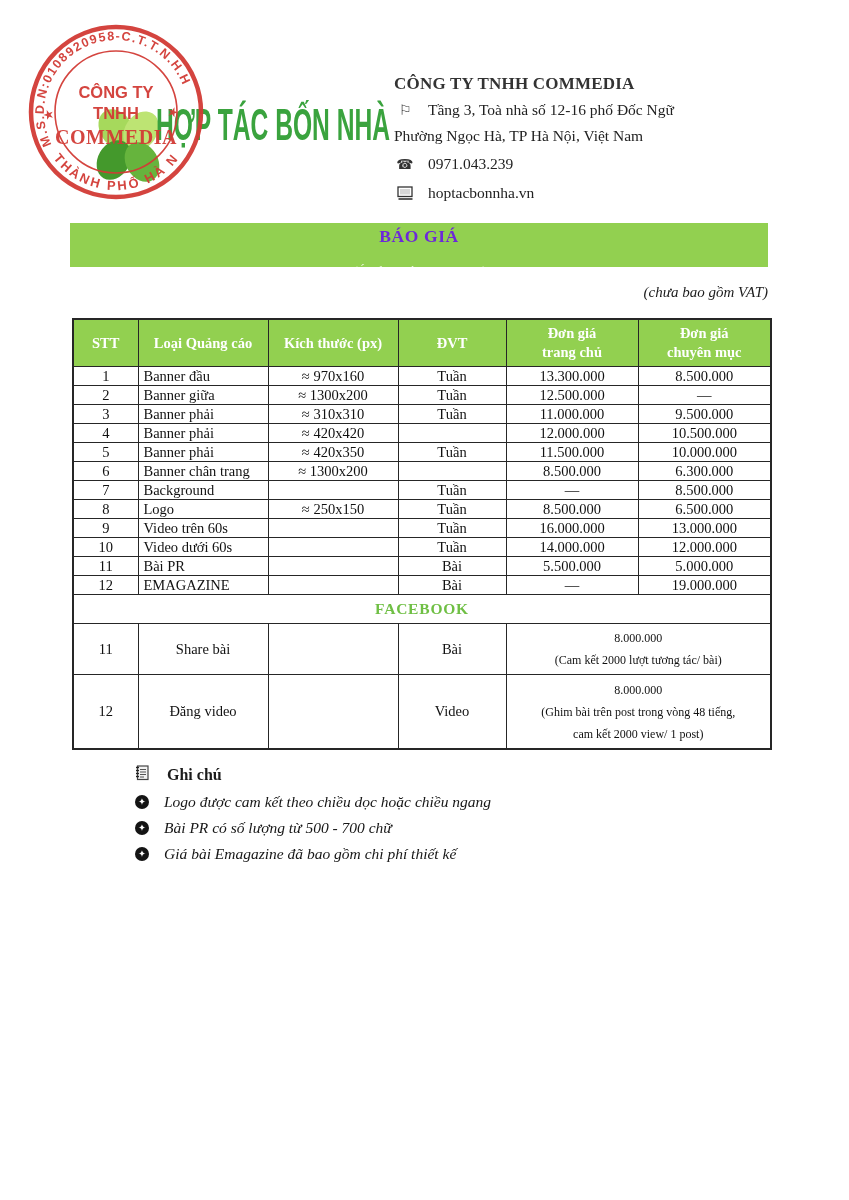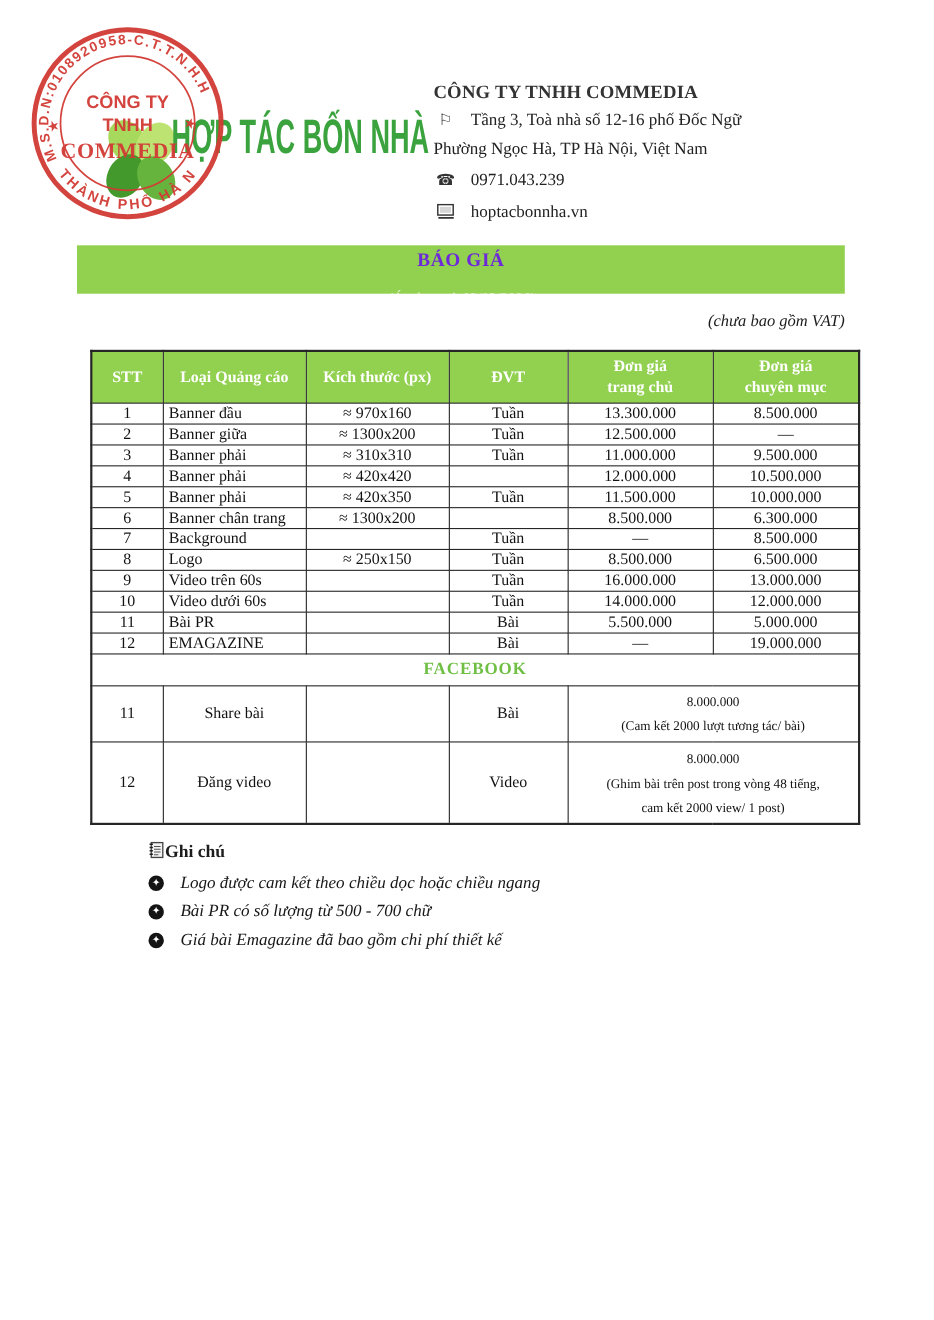--- a/index.html
+++ b/index.html
@@ -38,21 +38,21 @@
     text-align:center;z-index:1;
   }
   .banner-title{color:#6d28d9;font-weight:bold;font-size:17.5px;letter-spacing:.6px;padding-top:3px;}
   .banner-subtitle{color:rgba(255,255,255,.82);font-style:italic;font-size:13.5px;margin-top:16px;}
 
   .vat-note{position:absolute;left:70px;top:284px;width:698px;text-align:right;
     font-style:italic;font-size:15px;color:#1c1c1c;}
 
   
   table.price{
-    position:absolute;left:82px;top:318px;width:698px;table-layout:fixed;
+    position:absolute;left:72px;top:318px;width:698px;table-layout:fixed;
     border-collapse:collapse;border:2px solid #262626;font-size:14.5px;color:#111;
   }
   table.price th,table.price td{border:1px solid #262626;padding:0;overflow:hidden;}
   table.price th{
     background:#92d050;color:#ffffff;font-weight:bold;height:46px;
     white-space:pre-line;line-height:19px;font-size:14.5px;
   }
   tbody.main td{height:18px;line-height:17px;}
   .col-stt,.col-size,.col-dvt,.col-home,.col-category,.col-price{text-align:center;}
   .col-type{text-align:left;padding-left:5px !important;}
@@ -60,21 +60,21 @@
     height:28px;text-align:center;color:#6fbf44;font-weight:bold;
     font-size:15.5px;letter-spacing:.8px;border-radius:14px;
   }
   tbody.fb .col-price{white-space:pre-line;font-size:12px;line-height:22px;margin-top:24px;}
   tbody.fb tr:nth-child(1) td{height:50px;}
   tbody.fb tr:nth-child(2) td{height:73px;}
   tbody.fb .col-type{text-align:center;padding-left:0 !important;}
 
   
   .notes{position:absolute;left:135px;top:764px;width:520px;}
-  .note-title{display:flex;align-items:center;font-weight:bold;font-size:16px;}
+  .note-title{display:flex;align-items:center;gap:17px;font-weight:bold;font-size:16px;}
   .note-item{display:flex;align-items:center;gap:15px;margin-top:8px;
     font-style:italic;font-size:15.5px;color:#161616;}
   .star-bullet{
     flex:none;width:14px;height:14px;border-radius:50%;background:#141414;color:#fff;
     font-style:normal;font-size:9.5px;line-height:14px;text-align:center;
     font-family:"DejaVu Sans",sans-serif;
   }
 </style>
 </head>
 <body>

